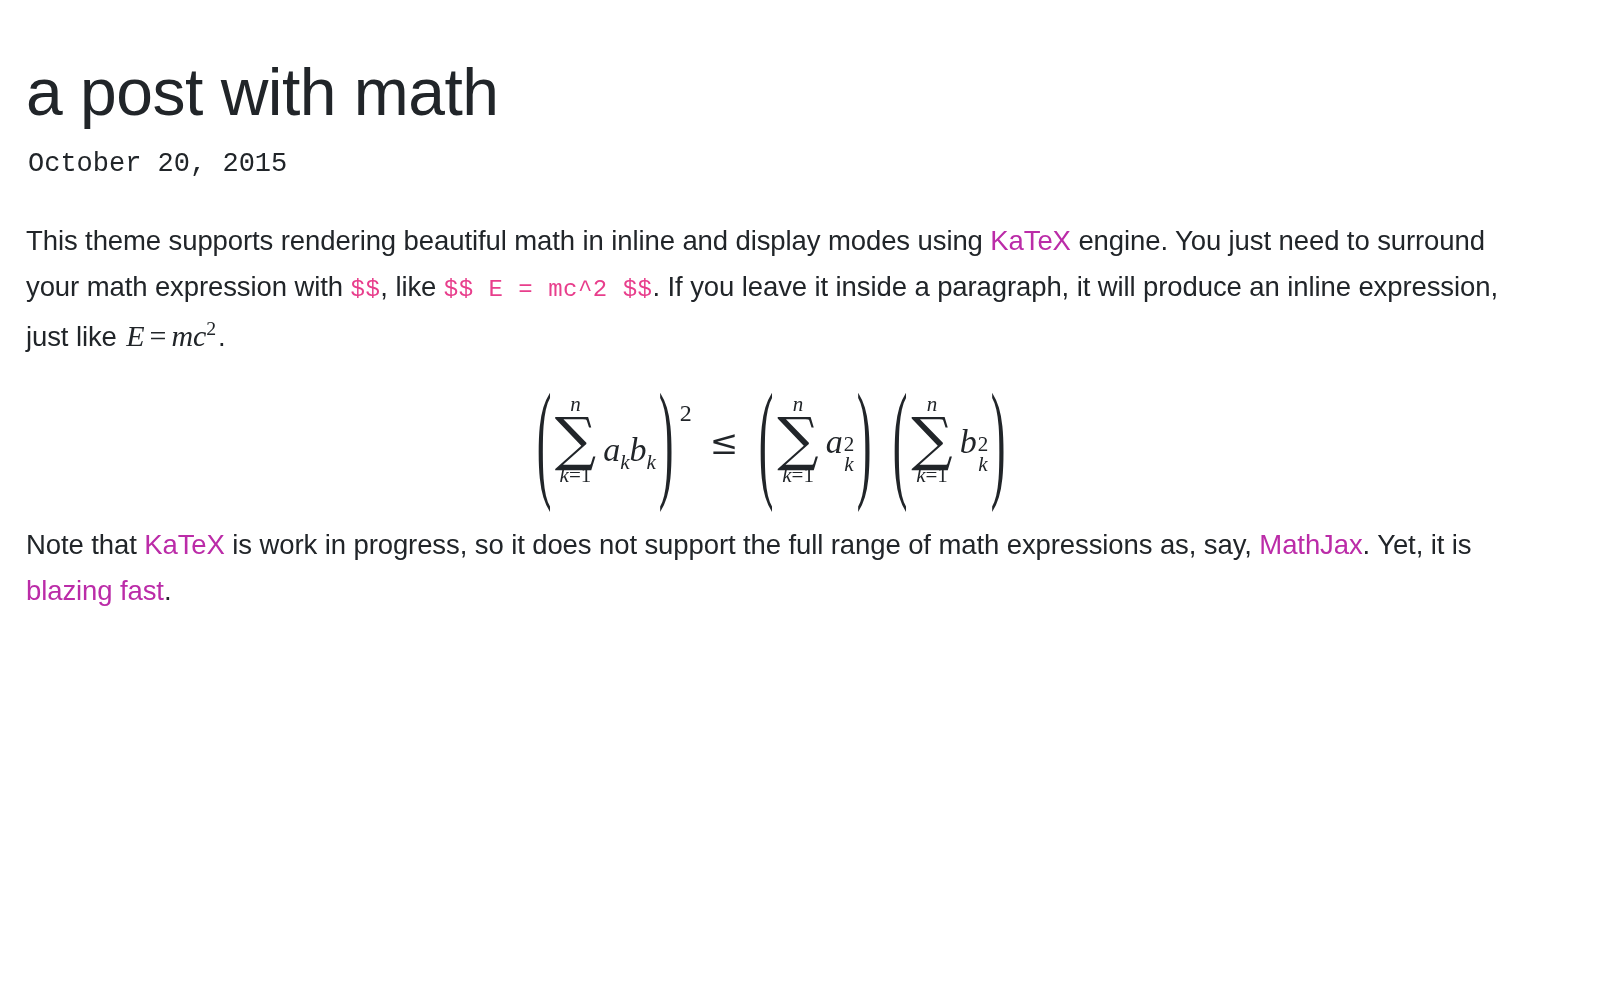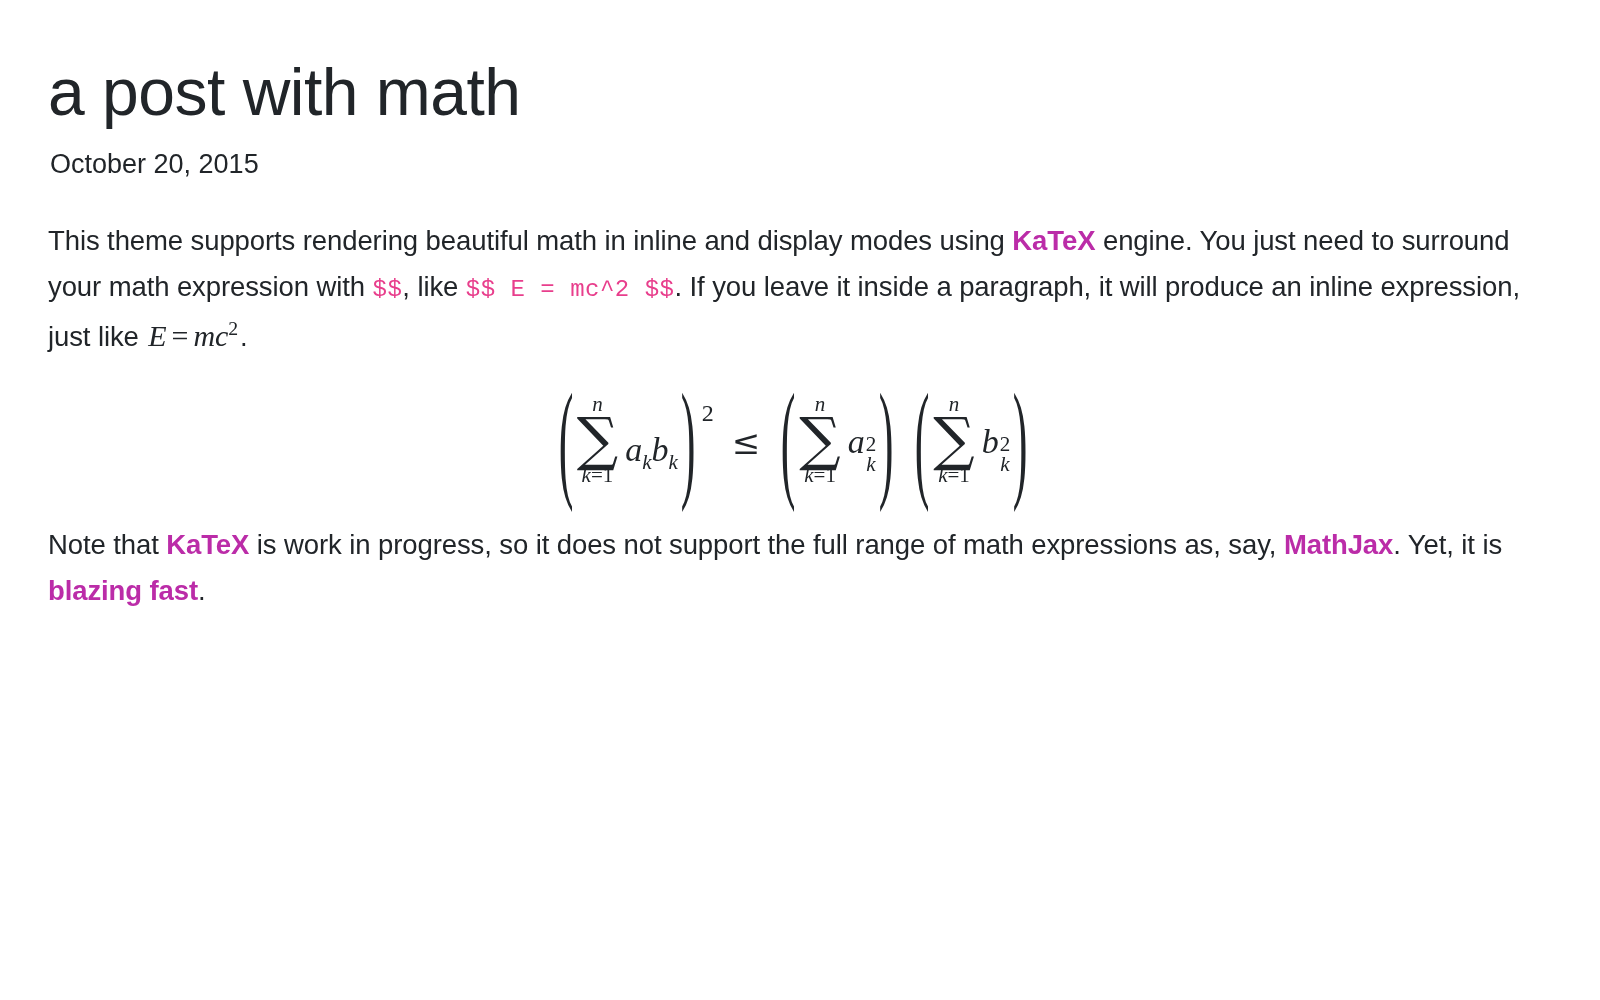--- a/index.html
+++ b/index.html
@@ -13,58 +13,58 @@
     overflow: hidden;
     font-family: "Liberation Sans", sans-serif;
     color: #212529;
     -webkit-font-smoothing: antialiased;
   }
 
   .page {
     box-sizing: border-box;
     width: 1600px;
     height: 1000px;
-    padding: 58px 40px 0 48px;
+    padding: 58px 40px 0 26px;
   }
 
   .post-title {
     font-size: 66px;
     font-weight: 300;
     line-height: 1.06;
     letter-spacing: -0.5px;
     color: #212529;
     margin: 0 0 4px 0;
   }
 
   .post-date {
     font-size: 27px;
     font-weight: 400;
     line-height: 1.4;
     color: #212529;
     margin: 18px 0 0 2px;
+    font-family: Liberation Mono, monospace;
   }
 
   .post-body {
     margin-top: 34px;
     max-width: 1490px;
   }
 
   .para {
     font-size: 27.5px;
     line-height: 46px;
     font-weight: 400;
     color: #212529;
     margin: 0 0 28px 0;
     letter-spacing: -0.1px;
   }
 
   a.link {
     color: #bb2ca8;
     text-decoration: none;
-    font-weight: bold;
   }
 
   code.code {
     font-family: "Liberation Mono", "DejaVu Sans Mono", monospace;
     color: #e83e8c;
     font-size: 24px;
     letter-spacing: 0.5px;
     word-break: break-word;
   }
 

